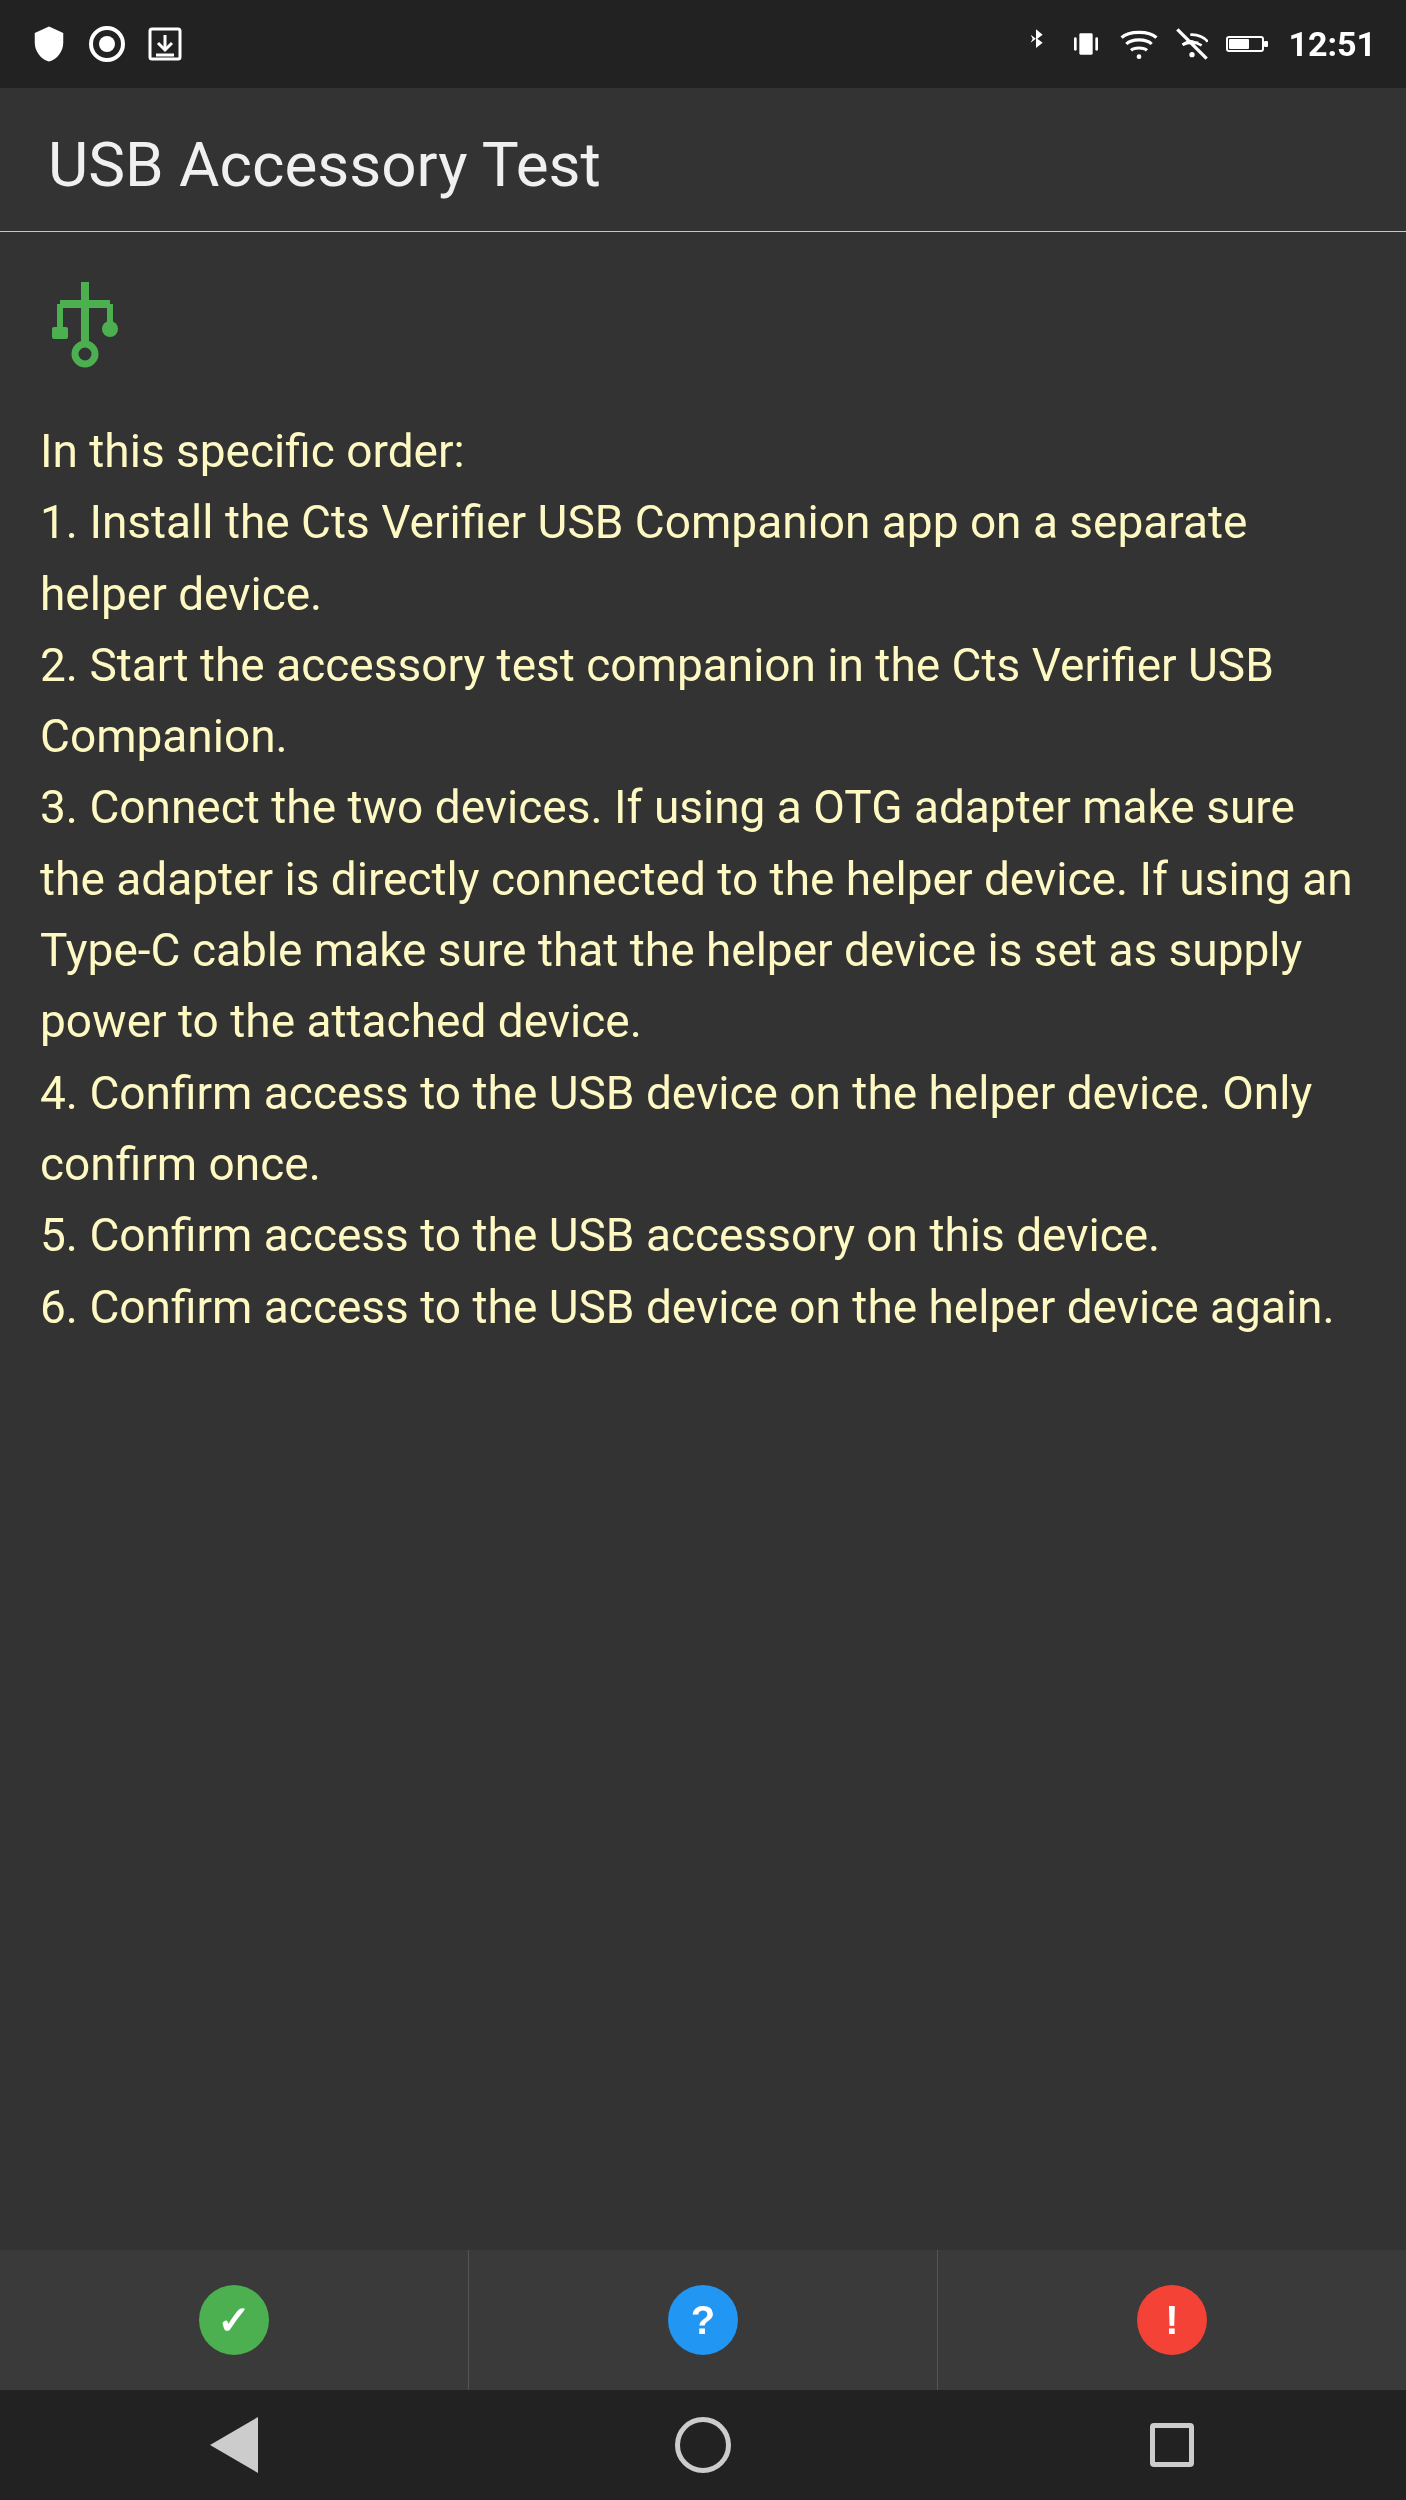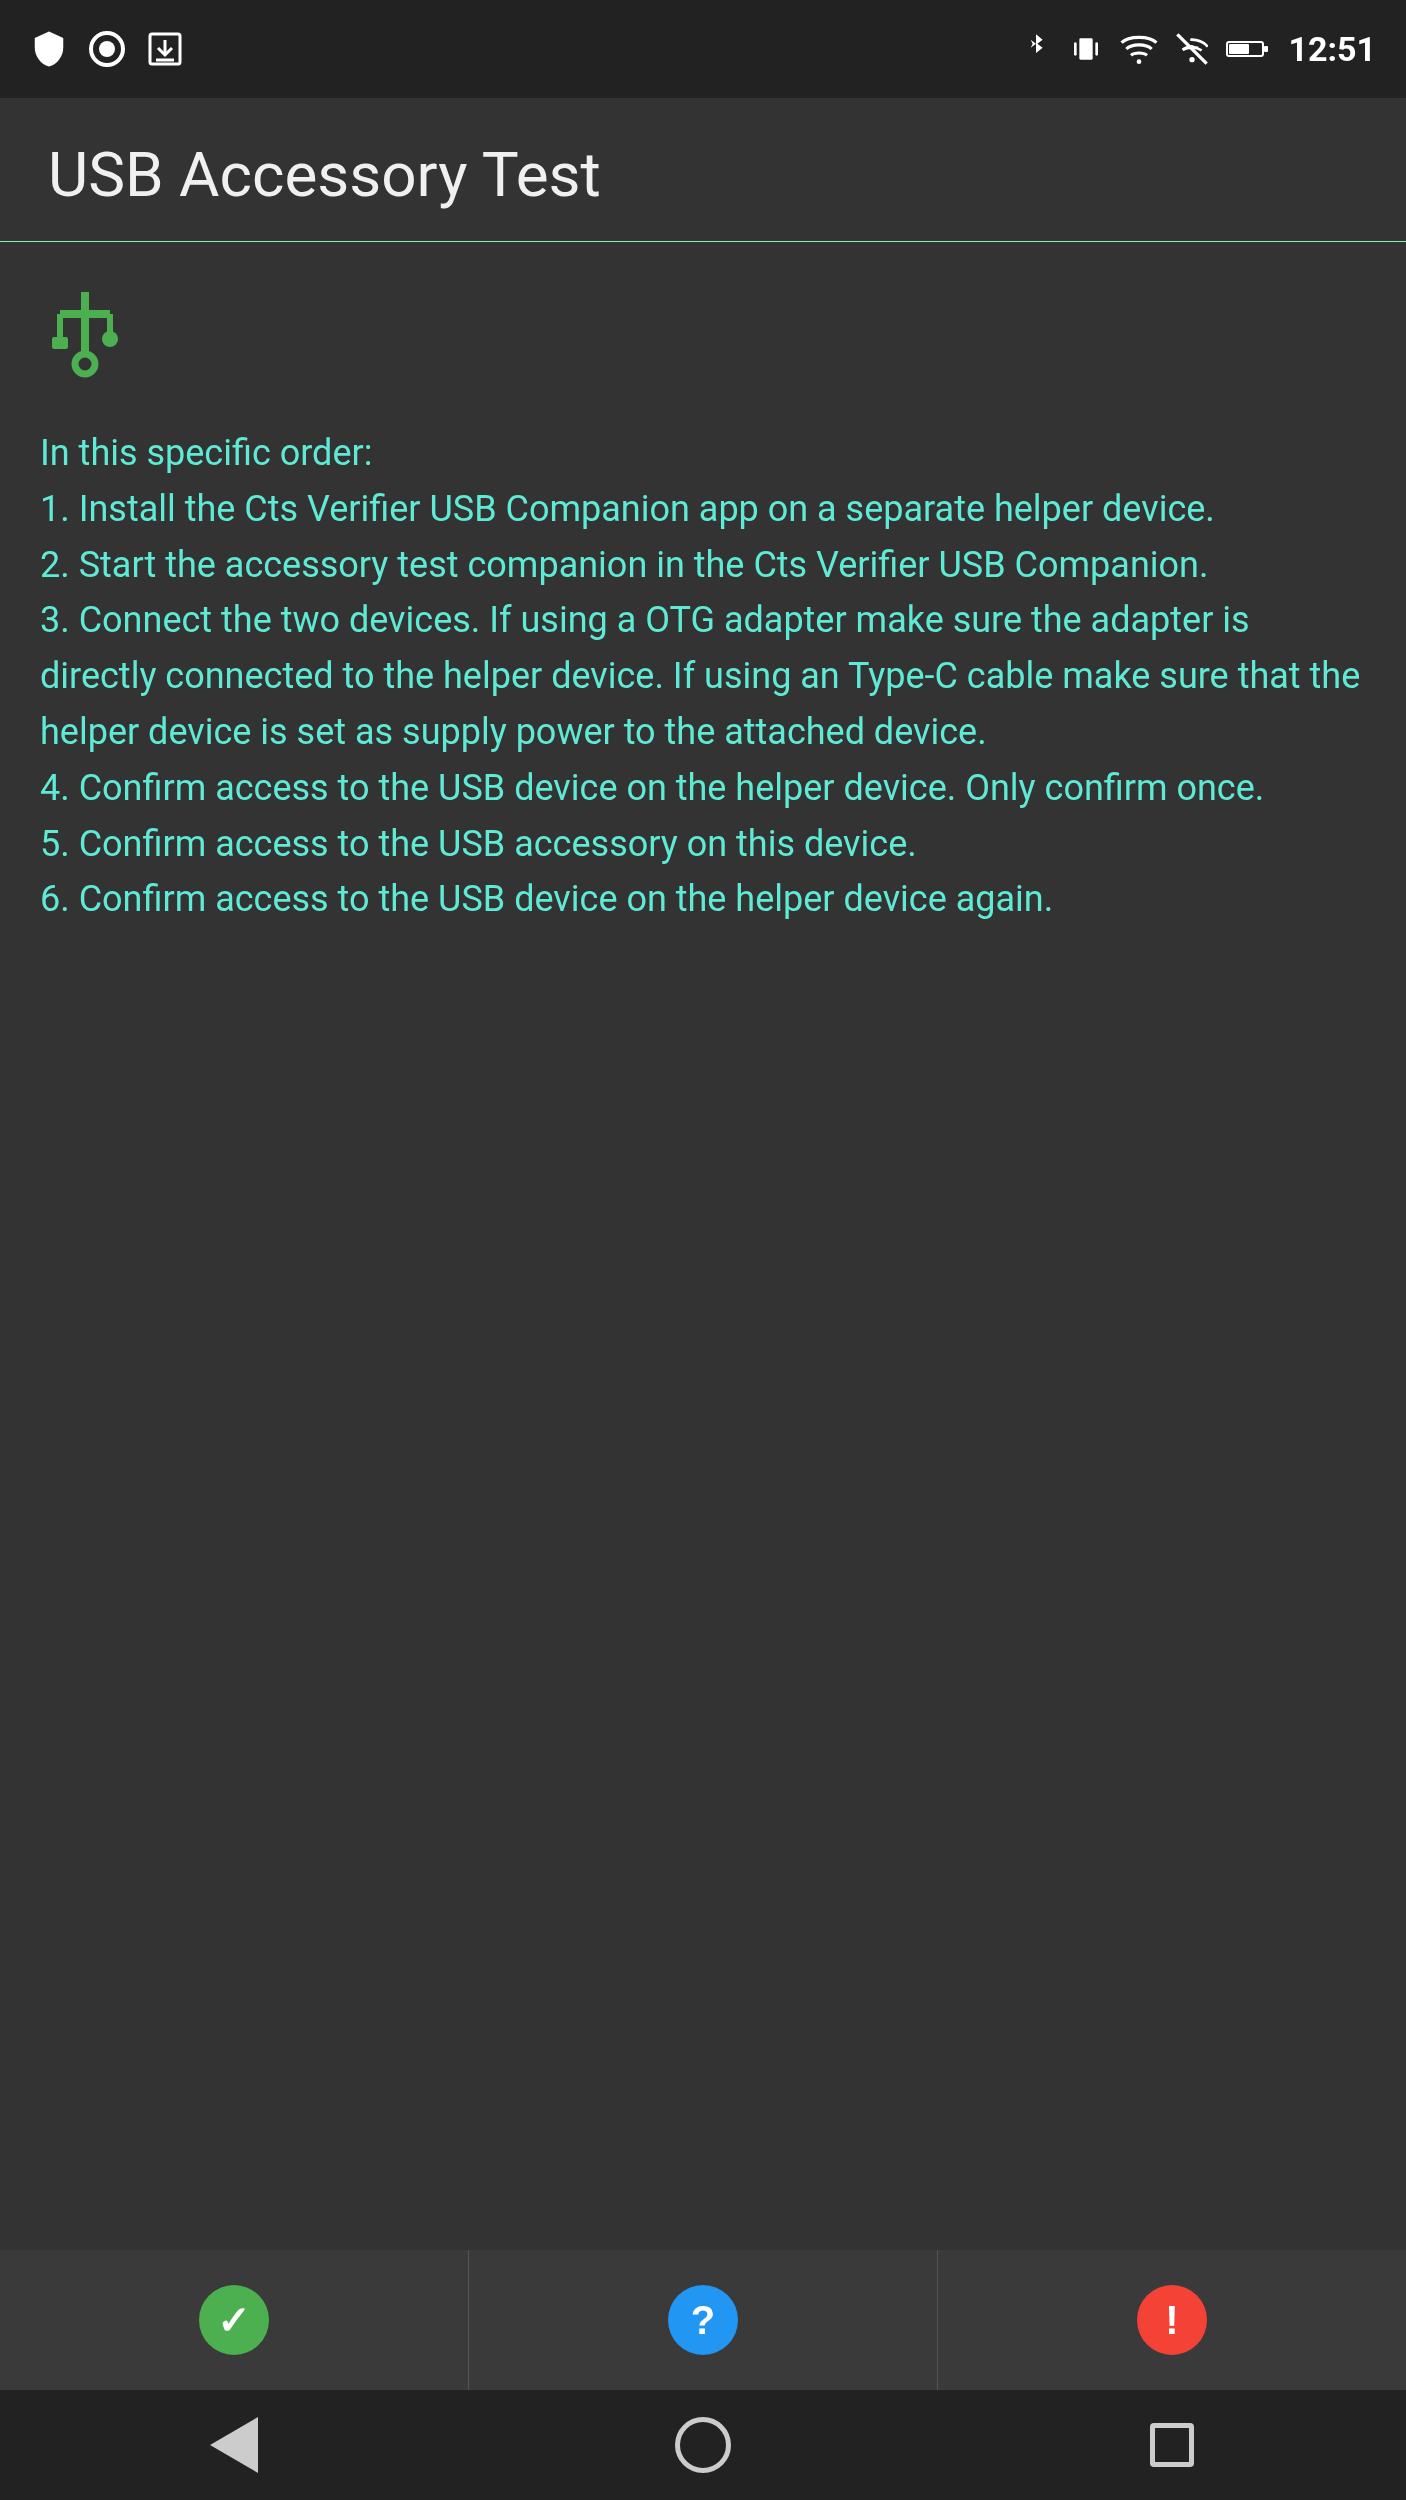--- a/index.html
+++ b/index.html
@@ -15,21 +15,21 @@
       font-family: 'Roboto', Arial, sans-serif;
       color: #cccccc;
       display: flex;
       flex-direction: column;
       overflow: hidden;
     }
 
     
     .status-bar {
       background-color: #222222;
-      height: 98px;
+      height: 88px;
       display: flex;
       align-items: center;
       justify-content: space-between;
       padding: 0 30px;
       flex-shrink: 0;
     }
 
     .status-bar-left {
       display: flex;
       align-items: center;
@@ -75,23 +75,23 @@
       flex: 1;
       padding: 40px 40px;
       overflow: hidden;
     }
 
     .usb-icon-container {
       margin-bottom: 40px;
     }
 
     .instructions-text {
-      font-size: 36px;
+      font-size: 46px;
       line-height: 1.55;
-      color: #5eead4;
+      color: #fef9c3;
     }
 
     .result-text {
       margin-top: 40px;
       font-size: 34px;
       color: #cccccc;
       line-height: 1.55;
     }
 
     

